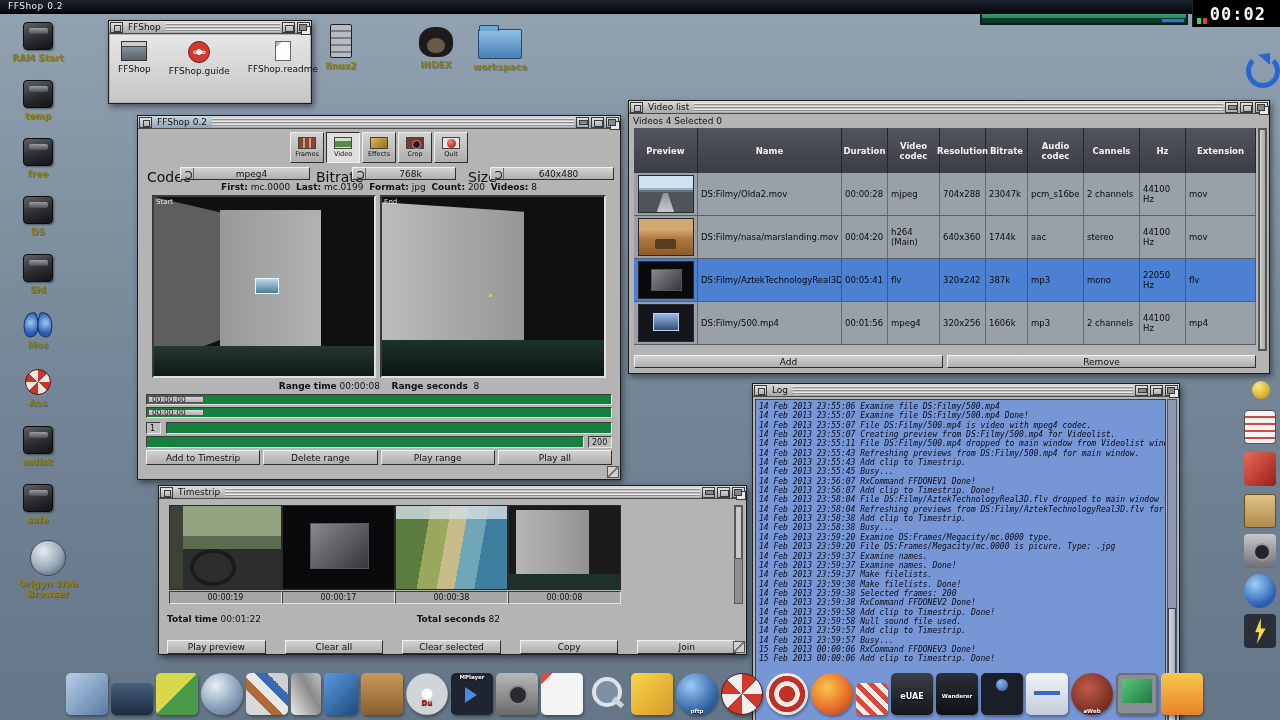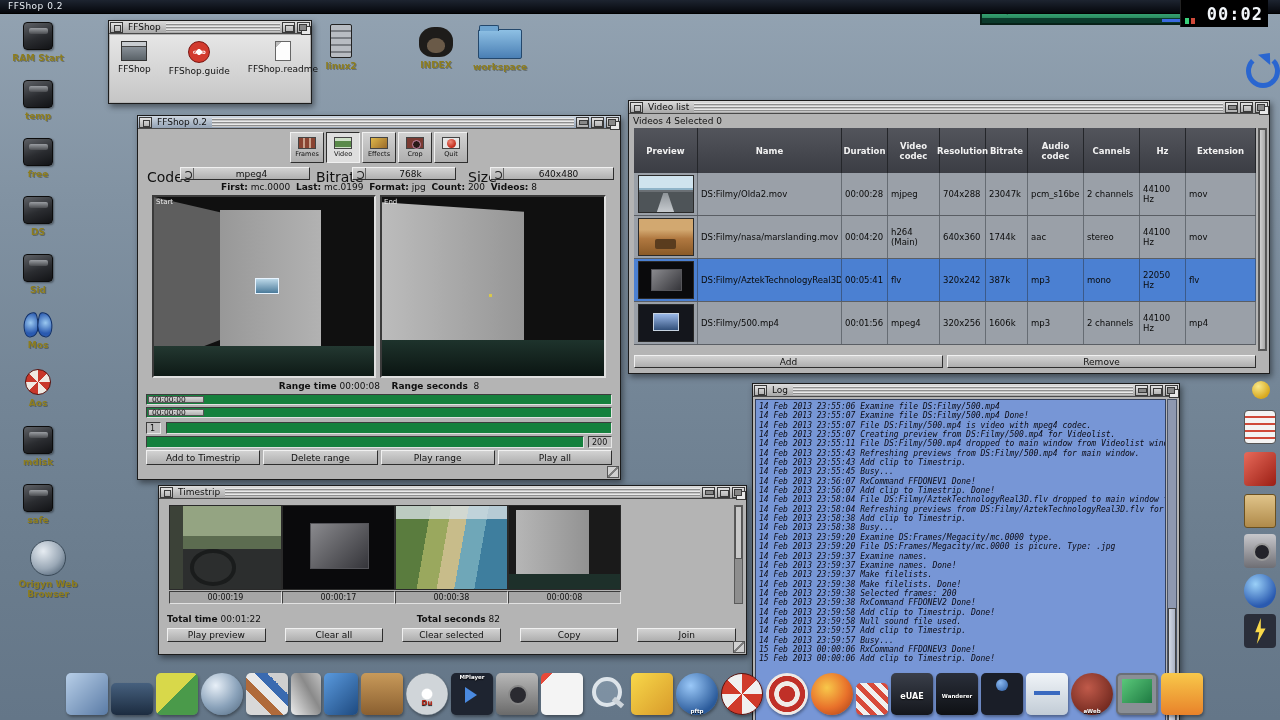--- a/index.html
+++ b/index.html
@@ -10,22 +10,22 @@
 
 .screenbar{position:absolute;left:0;top:0;width:1280px;height:14px;
   background:linear-gradient(180deg,#1d2430,#05070c);border-bottom:1px solid #000;z-index:50}
 .screenbar .sttl{position:absolute;left:8px;top:1px;font-size:9px;color:#e8eef4;letter-spacing:.5px}
 .netmeter{position:absolute;right:92px;top:2px;width:208px;height:23px;border:1px solid #0a2018;background:#06231a}
 .netbar{position:absolute;left:1px;top:1px;right:1px;height:14px;
   background:linear-gradient(180deg,#7adfae,#3aa877 60%,#2a8a5f);display:flex;align-items:center}
 .netbar span{font-size:8px;font-weight:bold;color:#073;padding-left:4px;color:#0b3b28}
 .netsub{position:absolute;left:1px;bottom:1px;right:1px;height:5px;background:#0c3a2c}
 .netsub:after{content:"";position:absolute;right:2px;top:1px;width:22px;height:3px;background:#3a6ae0}
-.clock{position:absolute;right:12px;top:0;width:88px;height:27px;background:#000;border-left:1px solid #222;
-  display:flex;align-items:center;justify-content:flex-end;padding-right:5px;z-index:60}
+.clock{position:absolute;right:0;top:0;width:88px;height:27px;background:#000;border-left:1px solid #222;
+  display:flex;align-items:center;justify-content:flex-end;padding-right:14px;z-index:60}
 .clock .digits{font-family:"DejaVu Sans Mono",monospace;font-weight:bold;font-size:17px;color:#f2f6fa;letter-spacing:1px}
 .clock .leds{position:absolute;left:4px;bottom:3px;display:flex;gap:2px}
 .clock .leds i{display:block;width:4px;height:6px}
 .clock .leds .g1{background:#3ad07a}.clock .leds .r1{background:#d04a3a}
 
 .dicon{position:absolute;left:2px;width:72px;text-align:center;z-index:5}
 .dlabel{font-size:9px;font-weight:bold;color:#8d7d1e;margin-top:3px;text-shadow:1px 1px 0 rgba(30,30,20,.35);line-height:10px}
 .ic{margin:0 auto}
 .disk{width:30px;height:28px;border-radius:4px;border:1px solid #0c0c0c;
   background:linear-gradient(160deg,#5e6166,#2a2c30 55%,#121316);position:relative;box-shadow:1px 1px 2px rgba(0,0,0,.4)}
@@ -147,21 +147,21 @@
   font-size:8px;display:flex;align-items:center;justify-content:center;color:#111}
 .ts-car{background:linear-gradient(180deg,#94a482 0 36%,#5c6c50 36% 52%,#2c2e2e 52%);position:relative}
 .ts-car:after{content:"";position:absolute;left:18%;bottom:4%;width:34%;height:34%;border:4px solid #1a1c1c;border-radius:50%;background:transparent}
 .ts-car:before{content:"";position:absolute;left:0;top:0;width:12%;height:100%;background:#3c4238}
 .ts-coast{background:linear-gradient(100deg,#5a7c3e 0 28%,#9aa85e 28% 44%,#c8bc8a 44% 58%,#6fa7b8 58% 74%,#3e7e9e 74%);position:relative}
 .ts-coast:before{content:"";position:absolute;left:0;top:0;width:100%;height:16%;background:#d4dfe2;opacity:.8}
 .ts-room{background:#1a1a1a;position:relative}
 .ts-room:before{content:"";position:absolute;left:6%;top:5%;width:66%;height:80%;background:linear-gradient(90deg,#b6b6b6,#929292)}
 .ts-room:after{content:"";position:absolute;left:0;bottom:0;width:100%;height:18%;background:#1d302a}
 .ts-tot{position:absolute;left:8px;top:128px;font-size:9px;color:#101010}
-.tsbtns{position:absolute;left:8px;right:10px;top:142px;display:flex;gap:19px}
+.tsbtns{position:absolute;left:8px;right:10px;top:154px;display:flex;gap:19px}
 .tsbtns .btn{flex:1;height:14px}
 .tscroll{position:absolute;right:3px;top:19px;height:99px;width:9px;background:#8e8e8e;border:1px solid #5a5a5a}
 .tscroll .thm{position:absolute;left:0;right:0;top:0;height:55%;background:#c8c8c8;border:1px solid #555}
 
 .dock{position:absolute;left:66px;top:673px;display:flex;align-items:flex-end;gap:3px;z-index:40}
 .ditem{width:42px;height:42px;border-radius:5px;position:relative;box-shadow:1px 2px 3px rgba(0,0,0,.35)}
 .ditem .dl{position:absolute;left:0;right:0;bottom:1px;text-align:center;font-size:5.5px;color:#fff;font-weight:bold;text-shadow:0 1px 1px #000}
 .ditem .dlt{bottom:auto;top:1px}
 .d1{background:linear-gradient(135deg,#b8cfe8,#5a7ba6)}
 .d2{background:linear-gradient(180deg,#46607e,#1c2c40);height:32px}

